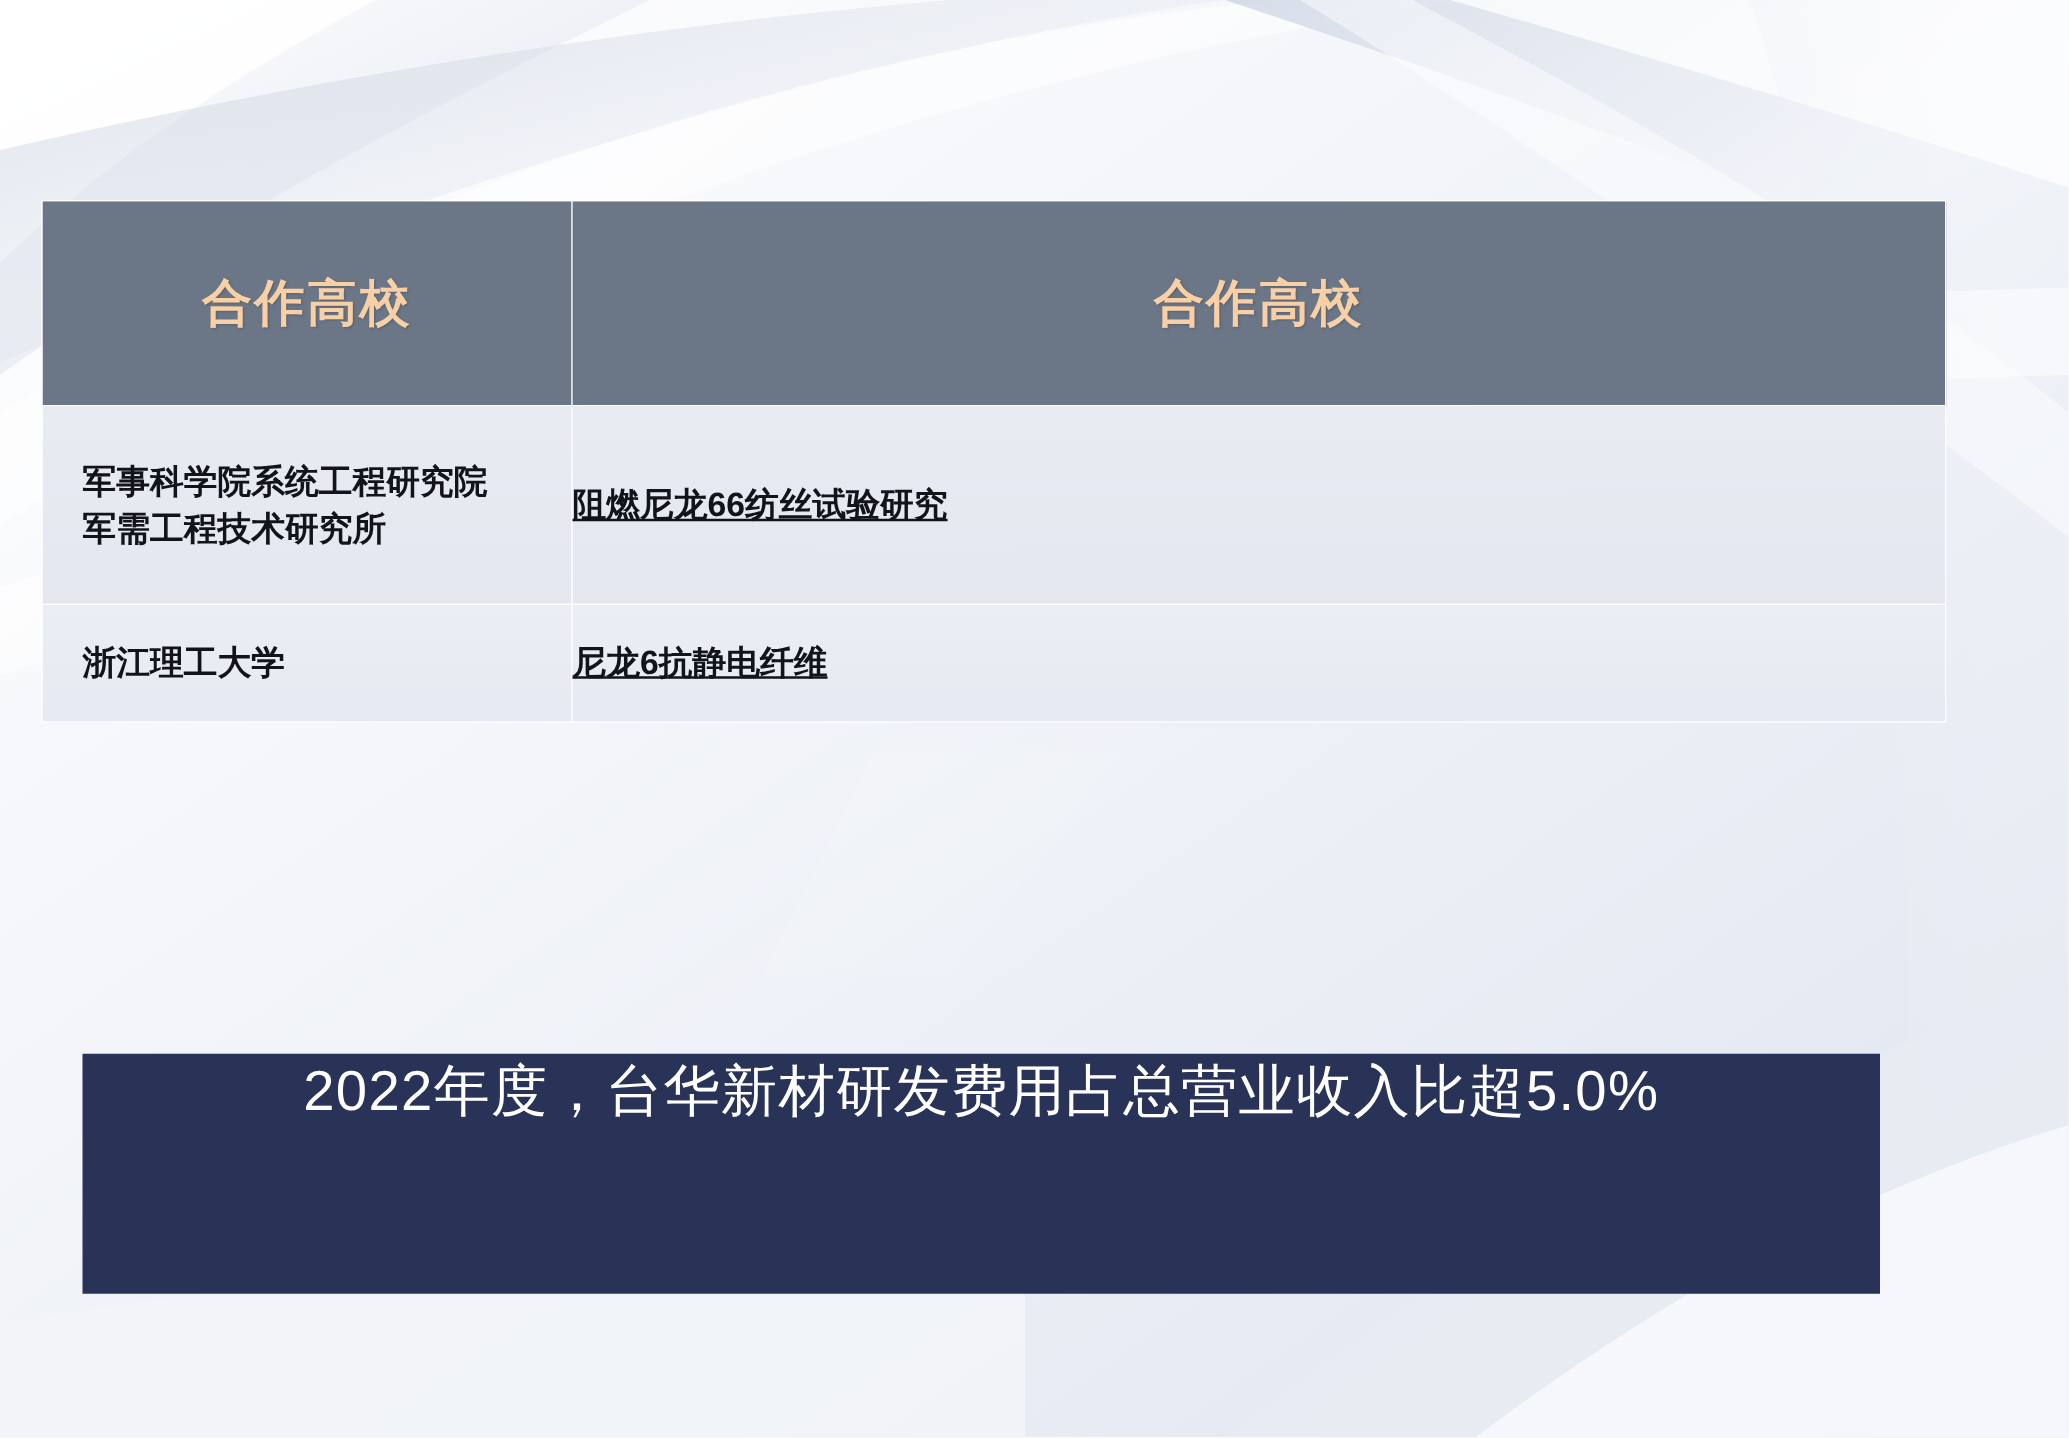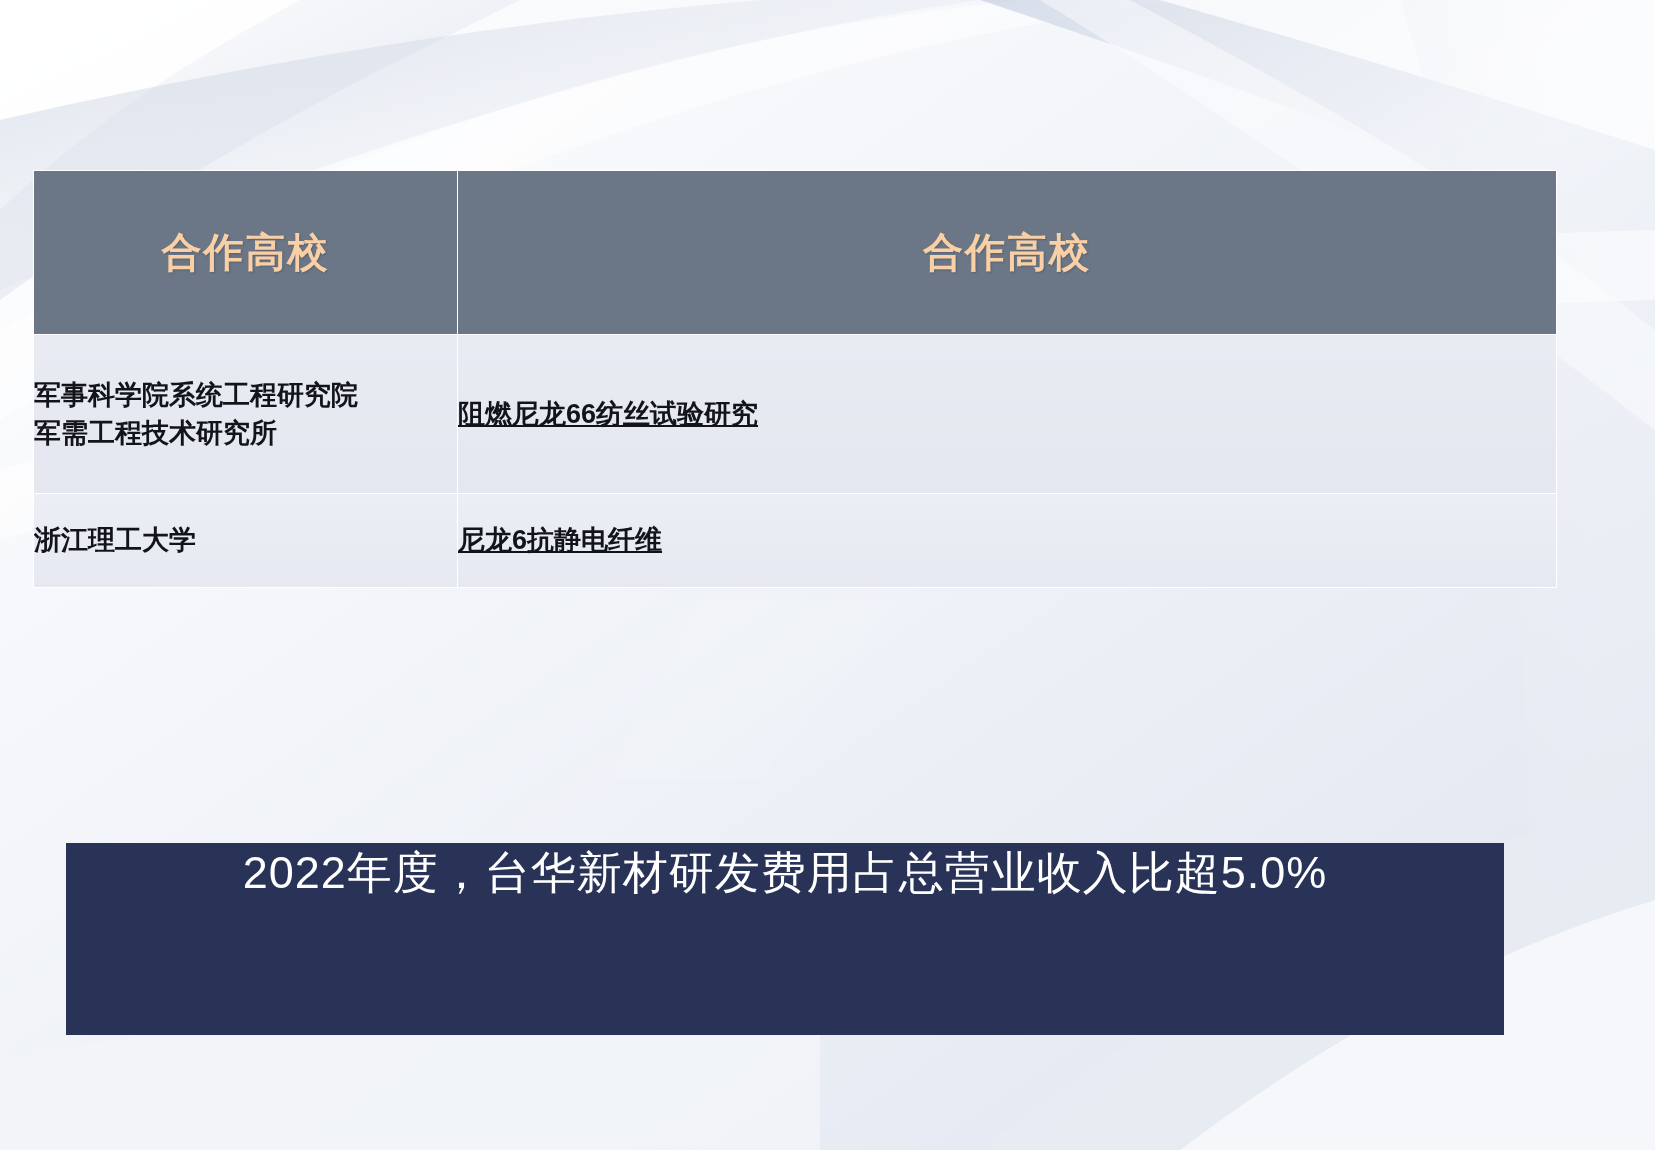--- a/index.html
+++ b/index.html
@@ -15,21 +15,21 @@
 
   
   #bg-layer { position: absolute; inset: 0; z-index: 0; overflow: hidden; }
   #bg-layer svg { position: absolute; top: 0; left: 0; }
 
   
   #slide { position: relative; z-index: 2; width: 1655px; height: 1150px; }
 
   .table-wrap {
     position: absolute;
-    left: 33px; top: 170px;
+    left: 33px; top: 160px;
     width: 1524px;
   }
 
   table.coop-table {
     width: 100%;
     border-collapse: collapse;
     table-layout: fixed;
   }
 
   table.coop-table th,
@@ -61,21 +61,21 @@
   }
   tbody tr.row-a td { background: linear-gradient(180deg,#e9ebf3 0%,#e5e7f0 100%); }
   tbody tr.row-b td { background: linear-gradient(180deg,#eceef5 0%,#e7e9f2 100%); }
 
   td.school { padding: 18px 0 18px 18px; width: 423px; }
   td.project { padding: 18px 18px 18px 26px; text-decoration: underline; }
 
   tr.row-tall td { height: 158px; }
   tr.row-std  td { height: 93px; }
 
-  .cell-line { display: block; white-space: nowrap; }
+  .cell-line { display: block; white-space: nowrap; padding-left: 32px; }
 
   
   .banner {
     position: absolute;
     left: 66px; top: 843px;
     width: 1438px; height: 192px;
     background: #293358;
     display: flex;
     align-items: flex-start;
     justify-content: center;

